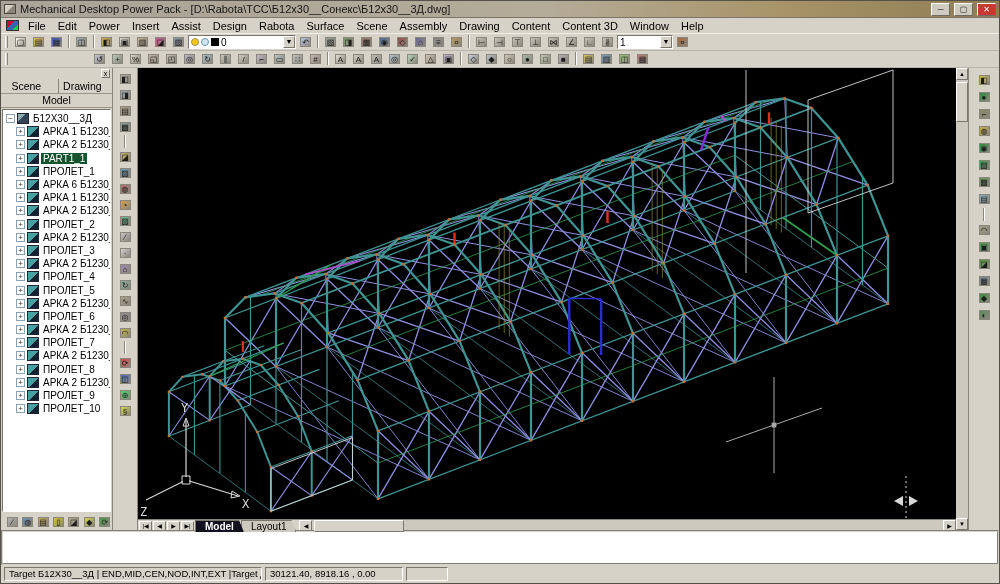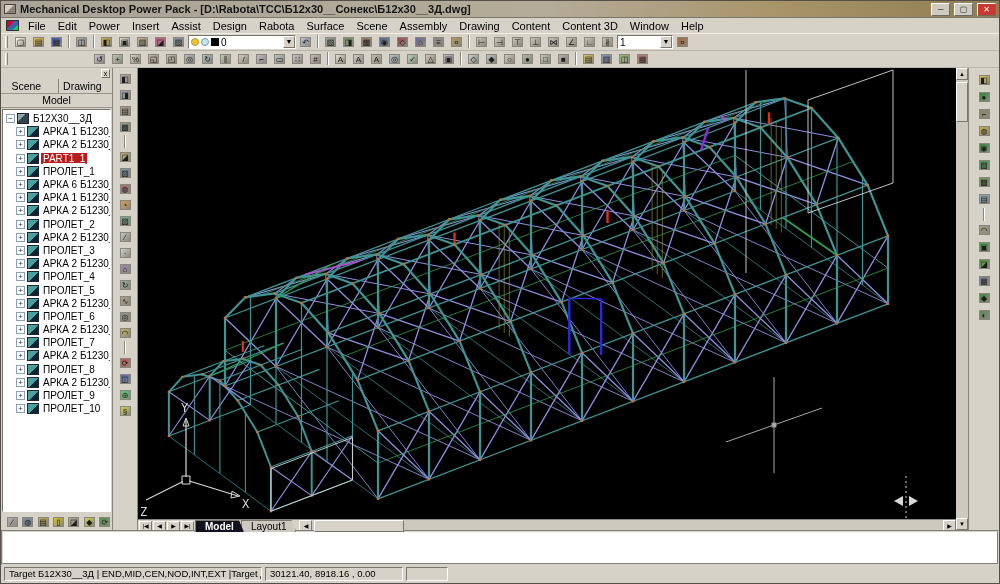--- a/index.html
+++ b/index.html
@@ -5,21 +5,21 @@
   *{margin:0;padding:0;box-sizing:border-box;}
   html,body{width:1000px;height:584px;overflow:hidden;background:#d6d2c8;
     font-family:"Liberation Sans",sans-serif;font-size:11px;color:#000;}
   .window{width:1000px;height:584px;display:flex;flex-direction:column;border:1px solid #55514a;}
 
   
   .titlebar{height:17px;flex:0 0 17px;display:flex;align-items:center;gap:4px;padding:0 3px;
     background:linear-gradient(90deg,#a9a399 0%,#b4ab98 55%,#a89468 78%,#8f7c52 100%);
     border-bottom:1px solid #7b766c;}
   .app-ico{width:12px;height:10px;background:linear-gradient(135deg,#d6cfc4 45%,#8c8478 55%);border:1px solid #4a463e;flex:0 0 12px;}
-  .titlebar .title{flex:1;font-size:11px;color:#151515;white-space:nowrap;overflow:hidden;font-weight:bold;}
+  .titlebar .title{flex:1;font-size:11px;color:#151515;white-space:nowrap;overflow:hidden;}
   .winbtn{width:19px;height:13px;font-size:8px;line-height:11px;text-align:center;background:#cfcbc1;
     border:1px solid;border-color:#fff #6f6b61 #6f6b61 #fff;color:#222;}
   .winbtn.close{background:#c8392f;color:#fff;}
 
   
   .menubar{height:16px;flex:0 0 16px;display:flex;align-items:center;background:#d6d2c8;border-bottom:1px solid #f2efe8;padding-left:2px;}
   .mdi-ico{width:13px;height:11px;margin:0 3px;background:linear-gradient(135deg,#c03 0 40%,#36a 40% 75%,#1c5 75%);border:1px solid #333;flex:0 0 13px;}
   .menu-item{padding:1px 6px;font-size:11px;}
 
   
@@ -47,21 +47,21 @@
   .panel-tab.divider{border-left:1px solid #8a867c;}
   .panel-subtab{height:14px;text-align:center;font-size:10.5px;border-bottom:1px solid #9a968c;background:#d6d2c8;}
   .tree-wrap{flex:1;background:#fff;border:1px solid;border-color:#7a766c #fff #fff #7a766c;margin:1px;overflow:hidden;padding-top:2px;}
   .tree-row{display:flex;align-items:center;height:13.2px;white-space:nowrap;font-size:10px;padding-left:3px;}
   .tree-row.child{padding-left:13px;}
   .expander{width:9px;height:9px;flex:0 0 9px;border:1px solid #8aa0b4;background:#fff;font-size:8px;line-height:7px;text-align:center;color:#333;margin-right:2px;}
   .node-icon{width:12px;height:11px;flex:0 0 12px;margin-right:2px;
     background:linear-gradient(135deg,#49a0a0 0 55%,#123 55%);border:1px solid #223;}
   .node-icon.root{background:linear-gradient(135deg,#8aa 0 40%,#345 40%);}
   .tree-label{padding:0 2px;}
-  .tree-label.sel{background:#b91c1c;color:#fff;text-decoration:underline;}
+  .tree-label.sel{background:#14532d;color:#fff;}
   .panel-bottombar{height:17px;display:flex;align-items:center;gap:1px;padding-left:4px;background:#d6d2c8;}
 
   .vtoolbar{width:25px;flex:0 0 25px;background:#d6d2c8;border-right:1px solid #8a867c;display:flex;flex-direction:column;align-items:center;padding-top:3px;gap:1px;}
   .vtoolbar .tbicon{width:20px;height:15px;}
 
   .viewport-col{flex:1;display:flex;flex-direction:column;min-width:0;}
   .viewport{position:relative;background:#000;height:451px;flex:0 0 451px;overflow:hidden;}
   .viewport svg{position:absolute;left:0;top:0;}
 
   .bottombar{height:13px;flex:0 0 13px;display:flex;align-items:stretch;background:#d6d2c8;border-top:1px solid #8a867c;font-size:9px;}

